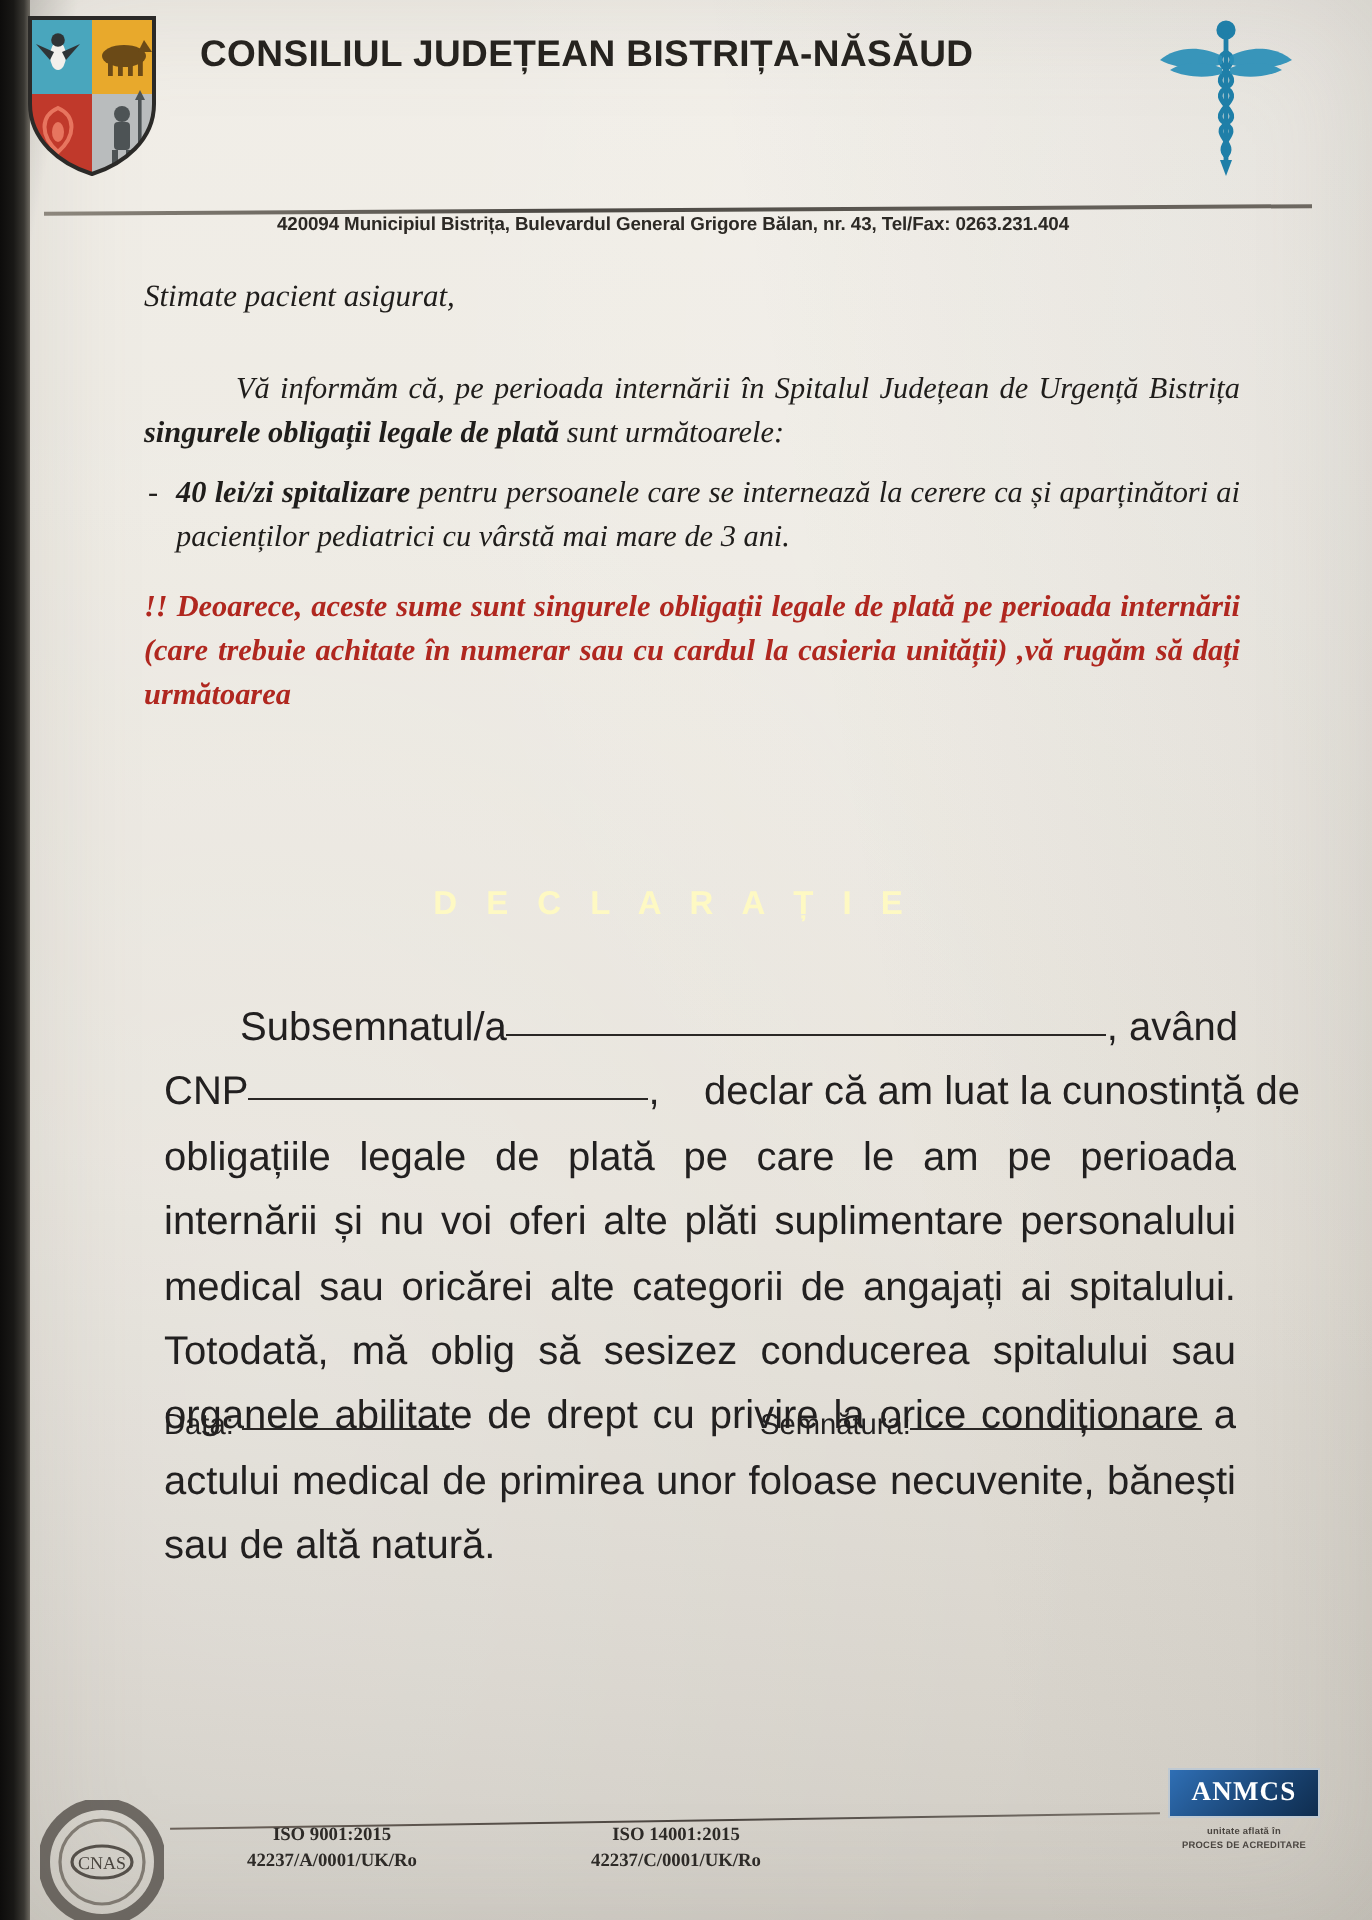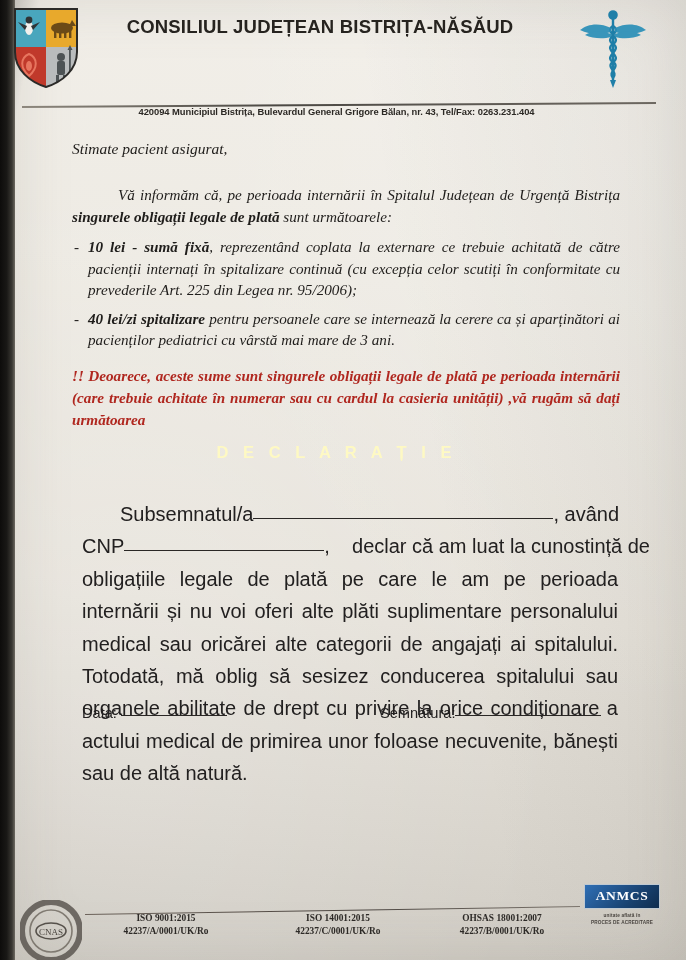--- a/index.html
+++ b/index.html
@@ -65,21 +65,20 @@
   }
   .crest-shield {
     width: 68px; height: 84px;
     display: block;
   }
   .header-titles {
     position: absolute;
     left: 100px;
     top: 18px;
     width: 440px;
-    text-align: center;
   }
   .h-title {
     font-family: "Liberation Sans", sans-serif;
     font-weight: bold;
     font-size: 18.5px;
     letter-spacing: 0.2px;
     color: #26231f;
     line-height: 1.0;
   }
   .h-title.second {
@@ -374,23 +373,20 @@
 
     <div class="serif-block">
       <div class="salut">Stimate  pacient asigurat,</div>
 
       <div class="para">
         <span style="display:inline-block;width:46px;"></span><span>Vă informăm că, pe perioada internării în Spitalul Județean de Urgență Bistrița </span><b>singurele obligații legale de plată</b><span> sunt următoarele:</span>
       </div>
 
       <ul class="bullets">
         <li>
-          <b>10 lei - sumă fixă</b><span>, reprezentând coplata la externare ce trebuie achitată de către pacienții internați în spitalizare continuă (cu excepția celor scutiți în conformitate cu prevederile Art. 225 din Legea nr. 95/2006);</span>
-        </li>
-        <li>
           <b>40 lei/zi spitalizare</b><span> pentru persoanele care se internează la cerere ca și aparținători ai pacienților pediatrici cu vârstă mai mare de 3 ani.</span>
         </li>
       </ul>
 
       <div class="red-note">!! Deoarece, aceste sume sunt singurele obligații legale de plată pe perioada internării (care trebuie achitate în numerar sau cu cardul la casieria unității) ,vă rugăm să dați următoarea</div>
     </div>
 
     <div class="decl-title">D E C L A R A Ț I E</div>
 
     <div class="sans-block">
@@ -427,24 +423,20 @@
       <div class="footer-rule"></div>
 
       <div class="iso i1">
         <div>ISO 9001:2015</div>
         <div>42237/A/0001/UK/Ro</div>
       </div>
       <div class="iso i2">
         <div>ISO 14001:2015</div>
         <div>42237/C/0001/UK/Ro</div>
       </div>
-      <div class="iso i3">
-        <div>OHSAS 18001:2007</div>
-        <div>42237/B/0001/UK/Ro</div>
-      </div>
 
       <div class="anmcs">
         <div class="anmcs-box">ANMCS</div>
         <div class="anmcs-sub">
           <div>unitate aflată în</div>
           <div>PROCES DE ACREDITARE</div>
         </div>
       </div>
     </div>
 

